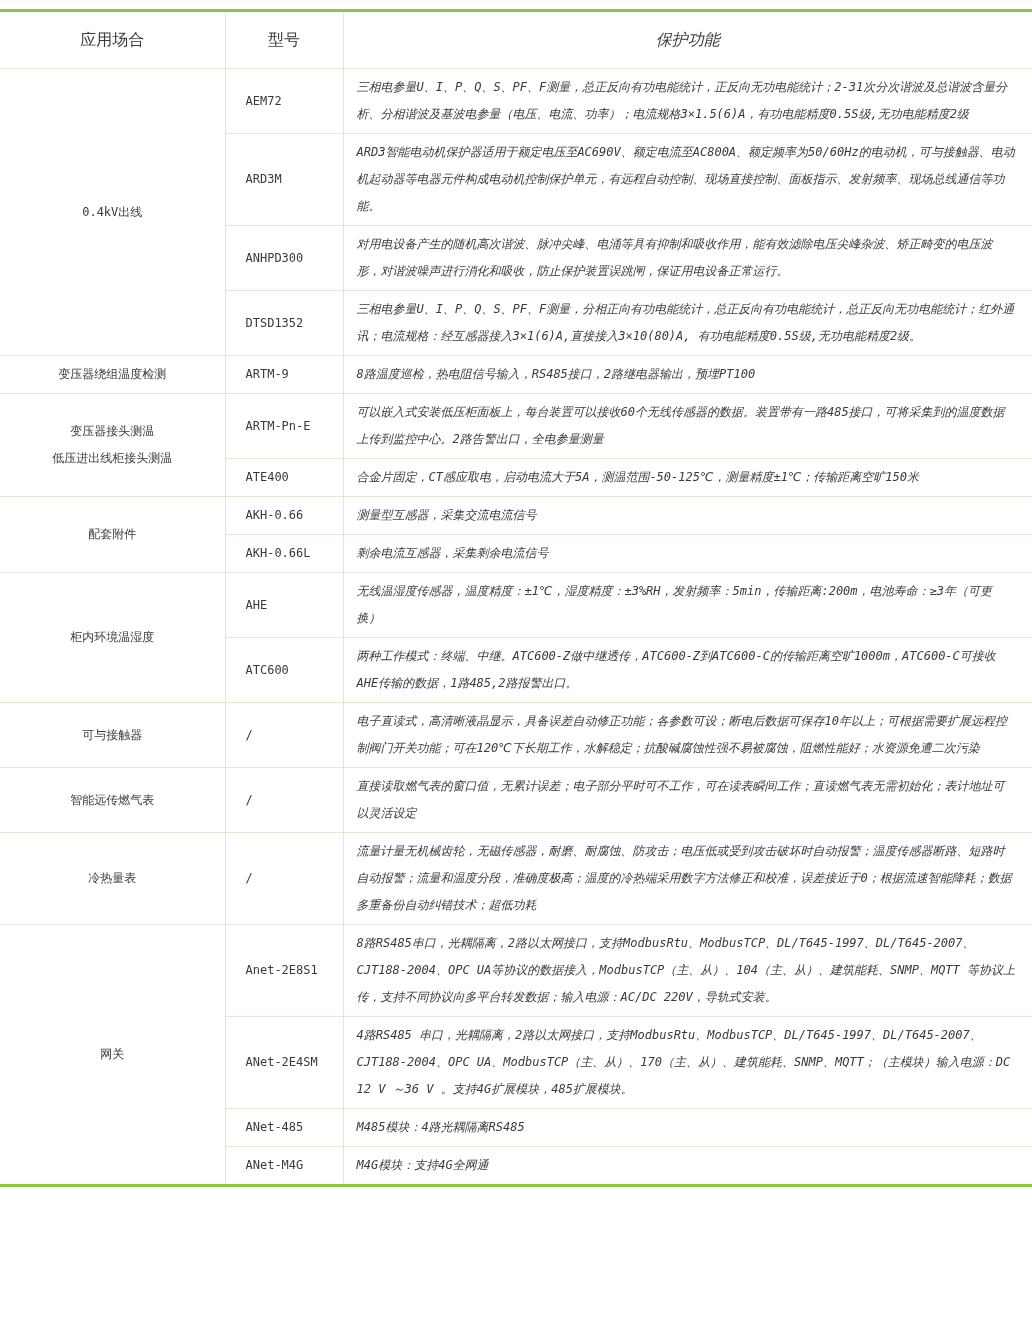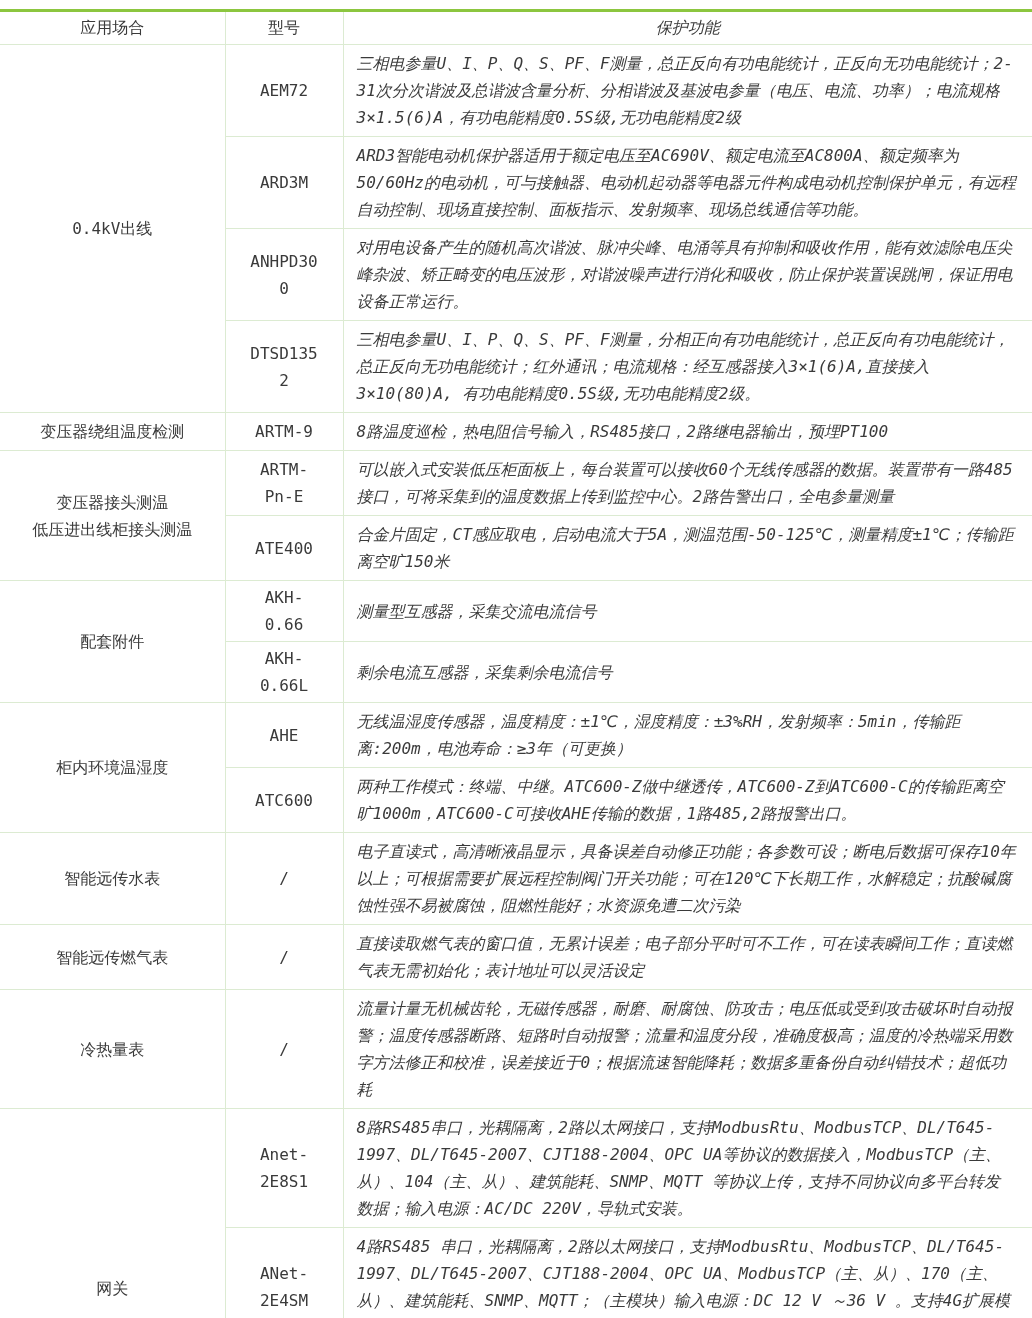--- a/index.html
+++ b/index.html
@@ -36,34 +36,34 @@
   
   .spec-table th:first-child,
   .spec-table td.app-cell{ border-left:none; }
   .spec-table th:last-child,
   .spec-table td.func-cell{ border-right:none;font-style:italic; }
 
   .spec-table th{
     font-weight:normal;
     font-size:16px;
     text-align:center;
-    padding:4px 4px;
+    padding:16px 4px;
     line-height:24px;
   }
   .spec-table td{
-    font-size:16px;
+    font-size:12px;
     line-height:27px;
     margin-left:24px;
   }
   td.app-cell{
     text-align:center;
     padding:3px 0;
   }
   td.model-cell{
-    text-align:center;
+    text-align:left;
     padding:3px 20px;
   }
   td.func-cell{
     text-align:left;
     padding:5px 16px 5px 13px;
   }
 </style>
 </head>
 <body>
 
@@ -125,21 +125,21 @@
         <tr>
           <td class="app-cell" rowspan="2">柜内环境温湿度</td>
           <td class="model-cell">AHE</td>
           <td class="func-cell">无线温湿度传感器，温度精度：±1℃，湿度精度：±3%RH，发射频率：5min，传输距离:200m，电池寿命：≥3年（可更换）</td>
         </tr>
         <tr>
           <td class="model-cell">ATC600</td>
           <td class="func-cell">两种工作模式：终端、中继。ATC600-Z做中继透传，ATC600-Z到ATC600-C的传输距离空旷1000m，ATC600-C可接收AHE传输的数据，1路485,2路报警出口。</td>
         </tr>
         <tr>
-          <td class="app-cell" rowspan="1">智能远传水表</td>
+          <td class="app-cell" rowspan="1">可与接触器</td>
           <td class="model-cell">/</td>
           <td class="func-cell">电子直读式，高清晰液晶显示，具备误差自动修正功能；各参数可设；断电后数据可保存10年以上；可根据需要扩展远程控制阀门开关功能；可在120℃下长期工作，水解稳定；抗酸碱腐蚀性强不易被腐蚀，阻燃性能好；水资源免遭二次污染</td>
         </tr>
         <tr>
           <td class="app-cell" rowspan="1">智能远传燃气表</td>
           <td class="model-cell">/</td>
           <td class="func-cell">直接读取燃气表的窗口值，无累计误差；电子部分平时可不工作，可在读表瞬间工作；直读燃气表无需初始化；表计地址可以灵活设定</td>
         </tr>
         <tr>
           <td class="app-cell" rowspan="1">冷热量表</td>

